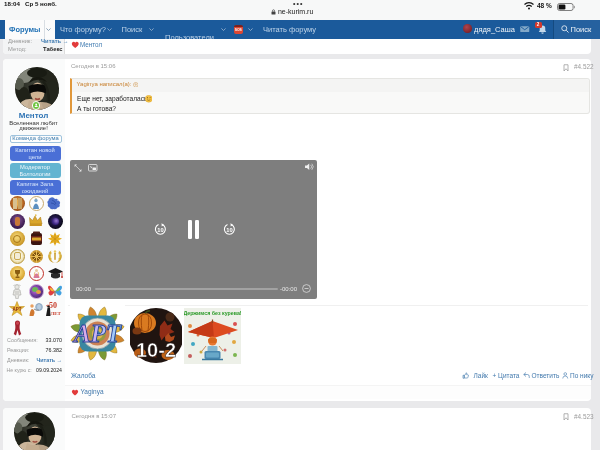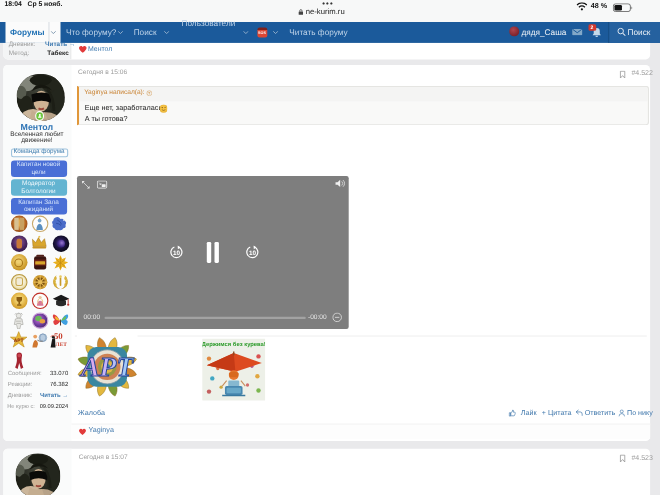--- a/index.html
+++ b/index.html
@@ -44,21 +44,21 @@
     </svg>
 
   <div class="abs" style="left:60px;top:25px;font-size:7.5px;color:#bed3e8;">Что форуму?</div>
   <svg class="abs" style="left:107px;top:27.5px;" width="5" height="3.4" viewBox="0 0 12 8">
       <path d="M1 1 L6 6 L11 1" stroke="#9cb6cf" stroke-width="2" fill="none"></path>
     </svg>
   <div class="abs" style="left:121.5px;top:25px;font-size:7.5px;color:#bed3e8;">Поиск</div>
   <svg class="abs" style="left:148.5px;top:27.5px;" width="5" height="3.4" viewBox="0 0 12 8">
       <path d="M1 1 L6 6 L11 1" stroke="#9cb6cf" stroke-width="2" fill="none"></path>
     </svg>
-  <div class="abs" style="left:165px;top:17px;font-size:7.5px;color:#bed3e8;">Пользователи</div>
+  <div class="abs" style="left:165px;top:33px;font-size:7.5px;color:#bed3e8;">Пользователи</div>
   <svg class="abs" style="left:220.5px;top:27.5px;" width="5" height="3.4" viewBox="0 0 12 8">
       <path d="M1 1 L6 6 L11 1" stroke="#9cb6cf" stroke-width="2" fill="none"></path>
     </svg>
   <div class="abs" style="left:234px;top:24.5px;width:8.5px;height:9px;background:linear-gradient(#7e211c 0 22%,#dd4733 22%);border-radius:2px;"></div>
   <div class="abs" style="left:234px;top:27.8px;width:8.5px;text-align:center;font-size:3.4px;font-weight:bold;color:#fff;">SOS</div>
   <svg class="abs" style="left:248px;top:27.5px;" width="5" height="3.4" viewBox="0 0 12 8">
       <path d="M1 1 L6 6 L11 1" stroke="#9cb6cf" stroke-width="2" fill="none"></path>
     </svg>
   <div class="abs" style="left:263px;top:25px;font-size:7.5px;color:#bed3e8;">Читать форуму</div>
 
@@ -375,20 +375,36 @@
         <circle r="5" fill="#3a87a0"></circle>
       </g>
       <defs>
         <linearGradient id="artg" x1="0" y1="0" x2="1" y2="0">
           <stop offset="0" stop-color="#f0a0e0"></stop>
             <stop offset="0.45" stop-color="#c8b4f4"></stop>
             <stop offset="1" stop-color="#92d4f8"></stop>
         </linearGradient>
       </defs>
       <text x="55" y="78" text-anchor="middle" font-family="Liberation Serif" font-style="italic" font-weight="bold" font-size="50" fill="url(#artg)" stroke="#26439a" stroke-width="1.8">АРТ</text>
+    </svg>
+  </div>
+  <div class="abs" style="left:129.5px;top:307px;width:52px;height:57px;">
+    <svg width="52" height="57" viewBox="0 0 104 114">
+      <circle cx="52" cy="57" r="55" fill="#201410"></circle>
+      <ellipse cx="30" cy="32" rx="22" ry="20" fill="#d97a20"></ellipse>
+      <path d="M30 13 q4-6 10-5" stroke="#3a4a1a" stroke-width="3.5" fill="none"></path>
+      <path d="M17 32 q0-17 13-18 q13 1 13 18 q0 16-13 17 q-13-1-13-17 M24 16 q-3 8 0 32 M36 16 q3 8 0 32" fill="none" stroke="#a04808" stroke-width="2"></path>
+      <path d="M60 38 l9-11 l6 10 l10-4 l-4 11 l8 6 l-11 4 l1 10 l-10-5 l-6 8 l-4-11 Z" fill="#902c16"></path>
+      <path d="M70 60 l7-8 l5 8 l8-3 l-3 9 l-8 4 l-8-2 Z" fill="#b24a1c"></path>
+      <ellipse cx="14" cy="48" rx="9" ry="7" fill="#7a3812"></ellipse>
+      <circle cx="80" cy="20" r="9" fill="#4a2a18"></circle>
+      <ellipse cx="20" cy="92" rx="12" ry="9" fill="#b85c16"></ellipse>
+      <ellipse cx="76" cy="96" rx="13" ry="10" fill="#c06418"></ellipse>
+      <path d="M40 100 l8-7 l6 8 Z" fill="#6a2a10"></path>
+      <text x="52" y="99" text-anchor="middle" font-family="Liberation Sans" font-weight="bold" font-size="40" fill="#fff" stroke="#201410" stroke-width="1">10-2</text>
     </svg>
   </div>
   <div class="abs" style="left:184px;top:308px;width:57px;height:56px;background:#eef0ea;">
     <svg width="57" height="56" viewBox="0 0 114 112">
       <rect width="114" height="112" fill="#edf0e8"></rect>
       <text x="57" y="13" text-anchor="middle" font-family="Liberation Sans" font-weight="bold" font-size="10.6" fill="#2a9a28">Держимся без курева!</text>
       <g opacity="0.9">
         <circle cx="12" cy="36" r="4" fill="#e08030"></circle>
           <circle cx="102" cy="32" r="4" fill="#d84040"></circle>
         <circle cx="18" cy="72" r="4" fill="#30a0c0"></circle>

